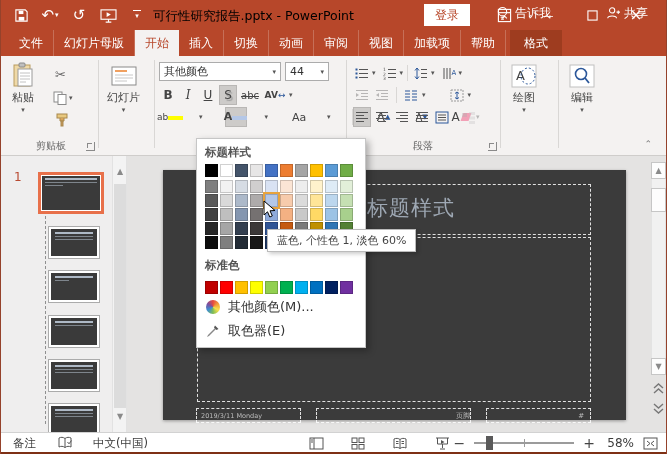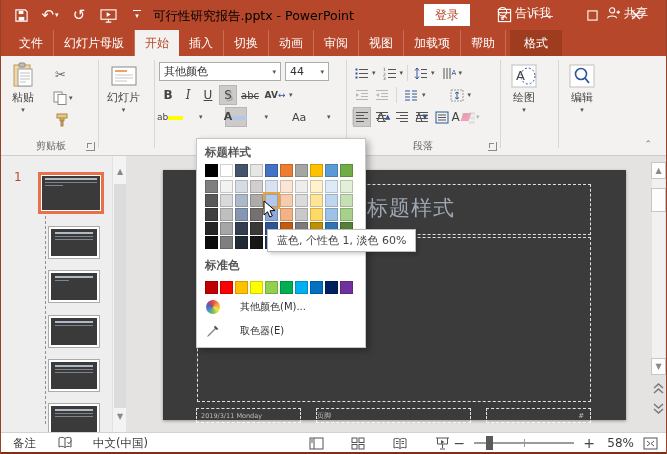--- a/index.html
+++ b/index.html
@@ -67,21 +67,21 @@
   .tsc-btn { position:absolute; left:1px; width:12px; height:15px; display:flex; align-items:center; justify-content:center; color:#8A8A8A; font-size:8px; }
   .tsc-thumb { position:absolute; left:1px; top:28px; width:12px; height:224px; background:#DCDCDC; }
 
   
   .workspace { position:absolute; left:126px; top:0; width:524px; height:276px; background:#E4E3E2; }
   .slide { position:absolute; left:36px; top:14px; width:463px; height:250px; background:#3B3B3B; box-shadow:0 1px 3px rgba(0,0,0,.35); }
   .ph { position:absolute; border:1px dashed rgba(255,255,255,.85); }
   .ph-title { left:34px; top:14px; width:394px; height:51px; }
   .ph-body { left:34px; top:67px; width:394px; height:165px; }
   .ph-date { left:33px; top:238px; width:105px; height:15px; display:flex; align-items:center; padding:0 4px; color:#BDBDBD; font-size:6.5px; }
-  .ph-footer { left:153px; top:238px; width:155px; height:15px; display:flex; align-items:center; justify-content:flex-start; color:#BDBDBD; font-size:7px; }
+  .ph-footer { left:153px; top:238px; width:155px; height:15px; display:flex; align-items:center; justify-content:flex-end; color:#BDBDBD; font-size:7px; }
   .ph-num { left:323px; top:238px; width:105px; height:15px; display:flex; align-items:center; justify-content:flex-end; padding:0 6px; color:#BDBDBD; font-size:7px; }
   .slide-title-text { position:absolute; left:204px; top:24px; font-size:21px; color:#9EA8B4; letter-spacing:1px; white-space:nowrap; }
 
   .rightscroll { position:absolute; left:650px; top:156px; width:15px; height:276px; }
   .rs-track { position:absolute; left:0; top:6px; width:15px; height:213px; background:#F1F1F1; border:1px solid #E3E3E3; }
   .rs-btn { position:absolute; left:0; width:15px; height:17px; background:#FDFDFD; border:1px solid #C6C6C6; display:flex; align-items:center; justify-content:center; color:#8A8A8A; font-size:8px; }
   .rs-up{top:6px;} .rs-down{top:202px;}
   .rs-thumb { position:absolute; left:0; top:32px; width:15px; height:24px; background:#FDFDFD; border:1px solid #C6C6C6; }
   .rs-jump { position:absolute; left:2px; width:12px; height:14px; color:#777; }
 
@@ -96,21 +96,21 @@
   .zoom-pm { font-size:14px; color:#444; }
 
   
   .dropdown { position:absolute; left:195px; top:138px; width:170px; background:#fff; border:1px solid #C6C6C6;
               box-shadow:3px 3px 7px rgba(0,0,0,.3); z-index:50; padding-bottom:5px; }
   .dd-header { font-size:11.5px; color:#555; font-weight:bold; padding:6px 8px 4px 8px; }
   .swrow { display:grid; grid-template-columns:repeat(10,13px); column-gap:2px; margin:0 8px; }
   .swrow.vars { row-gap:1px; margin-top:3px; }
   .sw { width:13px; height:13px; box-shadow:inset 0 0 0 1px rgba(0,0,0,.18); }
   .sw.sel { outline:2px solid #E8A33D; position:relative; z-index:2; }
-  .dd-item { display:flex; align-items:center; gap:20px; height:22px; padding:0 9px; font-size:10px; color:#333; margin-top:2px; }
+  .dd-item { display:flex; align-items:center; gap:8px; height:22px; padding:0 9px; font-size:13px; color:#333; margin-top:2px; }
   .wheel { width:14px; height:14px; border-radius:50%; background:conic-gradient(#E8483F,#F2A13C,#F7E14B,#7FBD55,#3E8ED0,#7A4FA0,#E8483F); }
   .dd-std { margin-top:4px; }
 
   
   .tooltip { position:absolute; left:266px; top:229px; height:23px; background:#fff; border:1px solid #BBB;
              box-shadow:2px 2px 4px rgba(0,0,0,.2); display:flex; align-items:center; padding:8px 9px;
              font-size:11px; color:#444; white-space:nowrap; z-index:60; }
   .cursor { position:absolute; left:262px; top:200px; z-index:70; }
 </style>
 </head>

